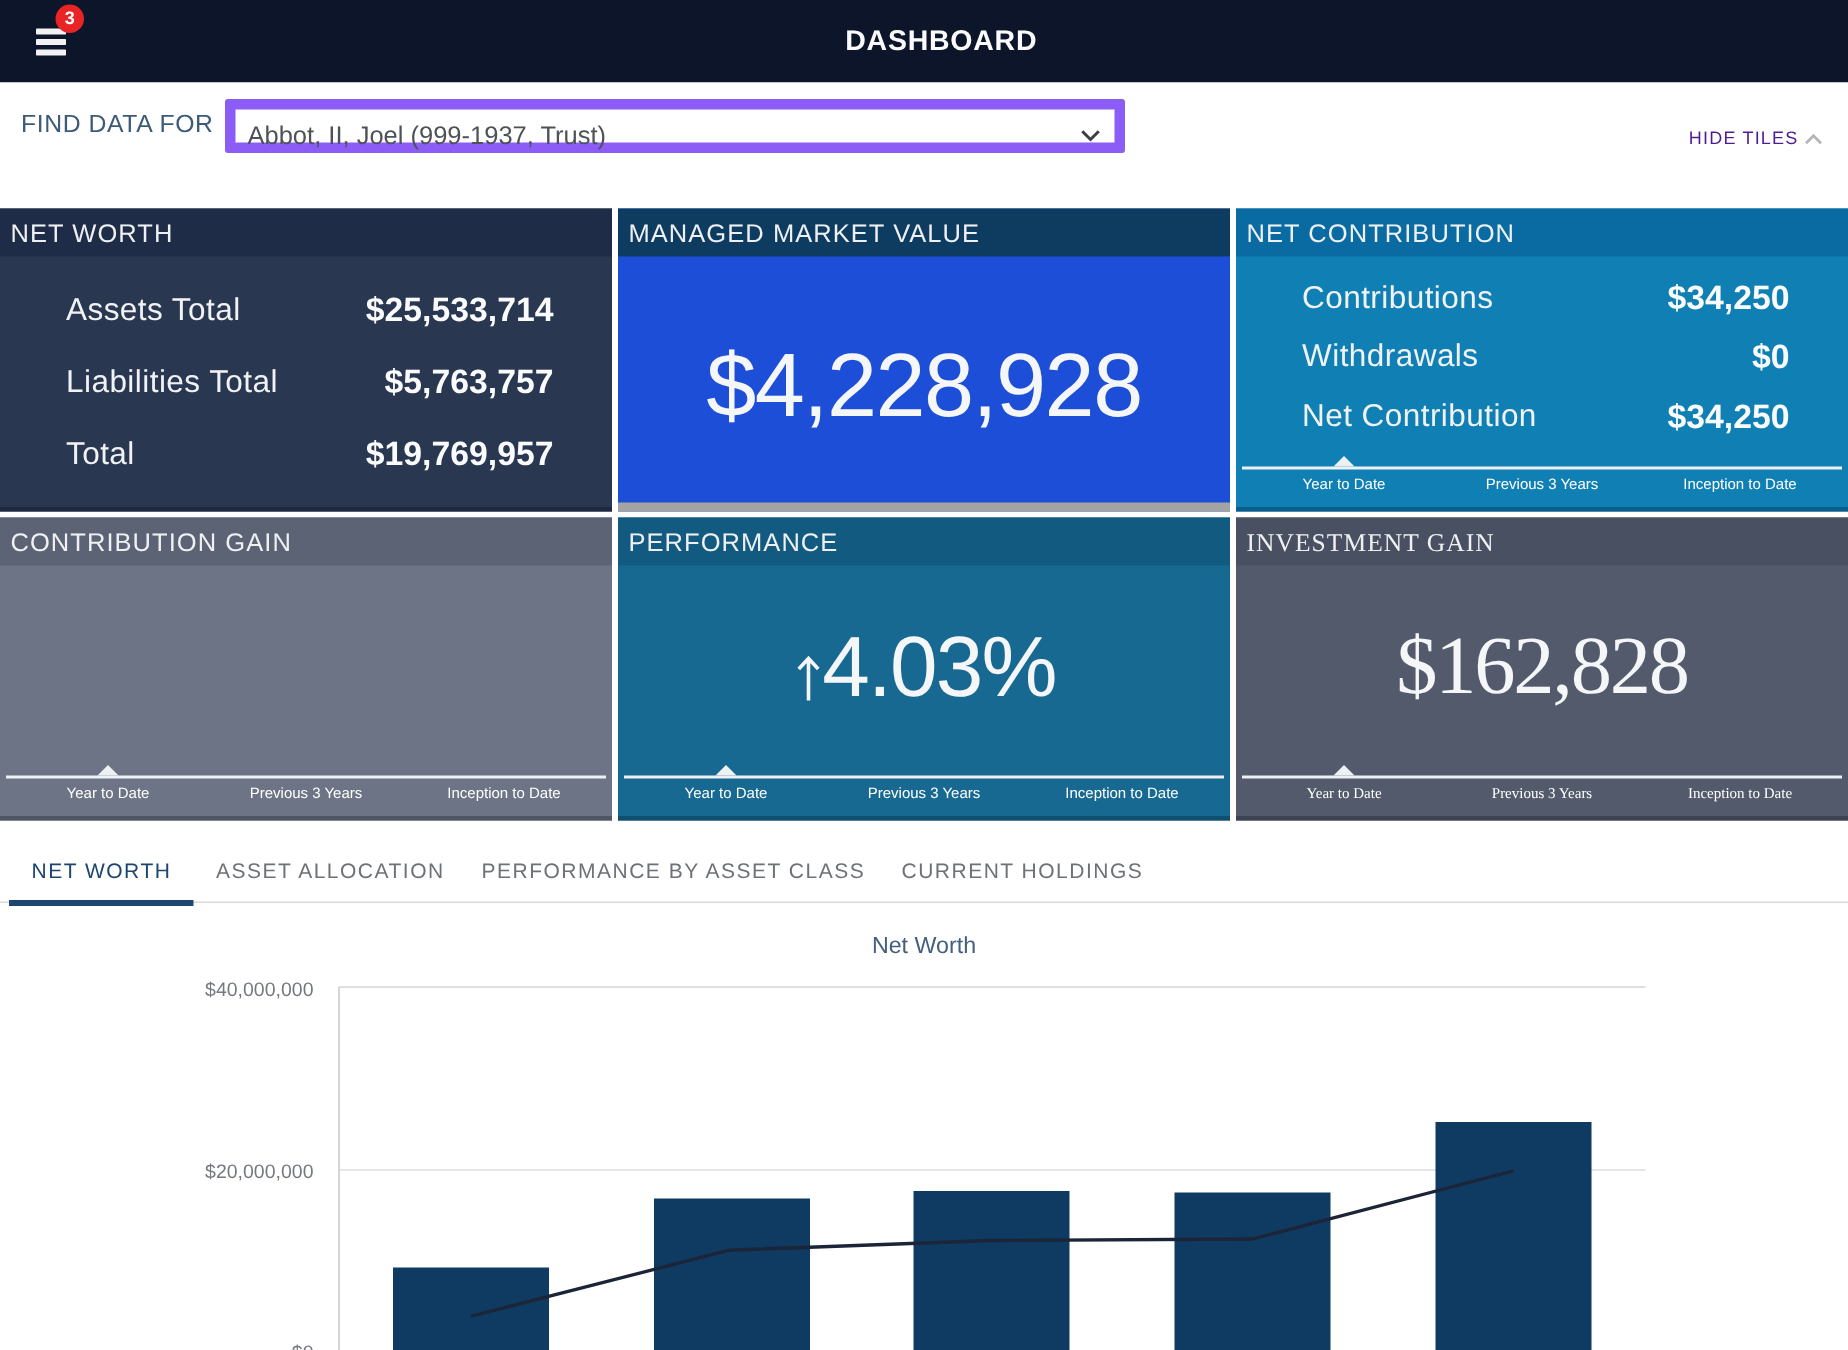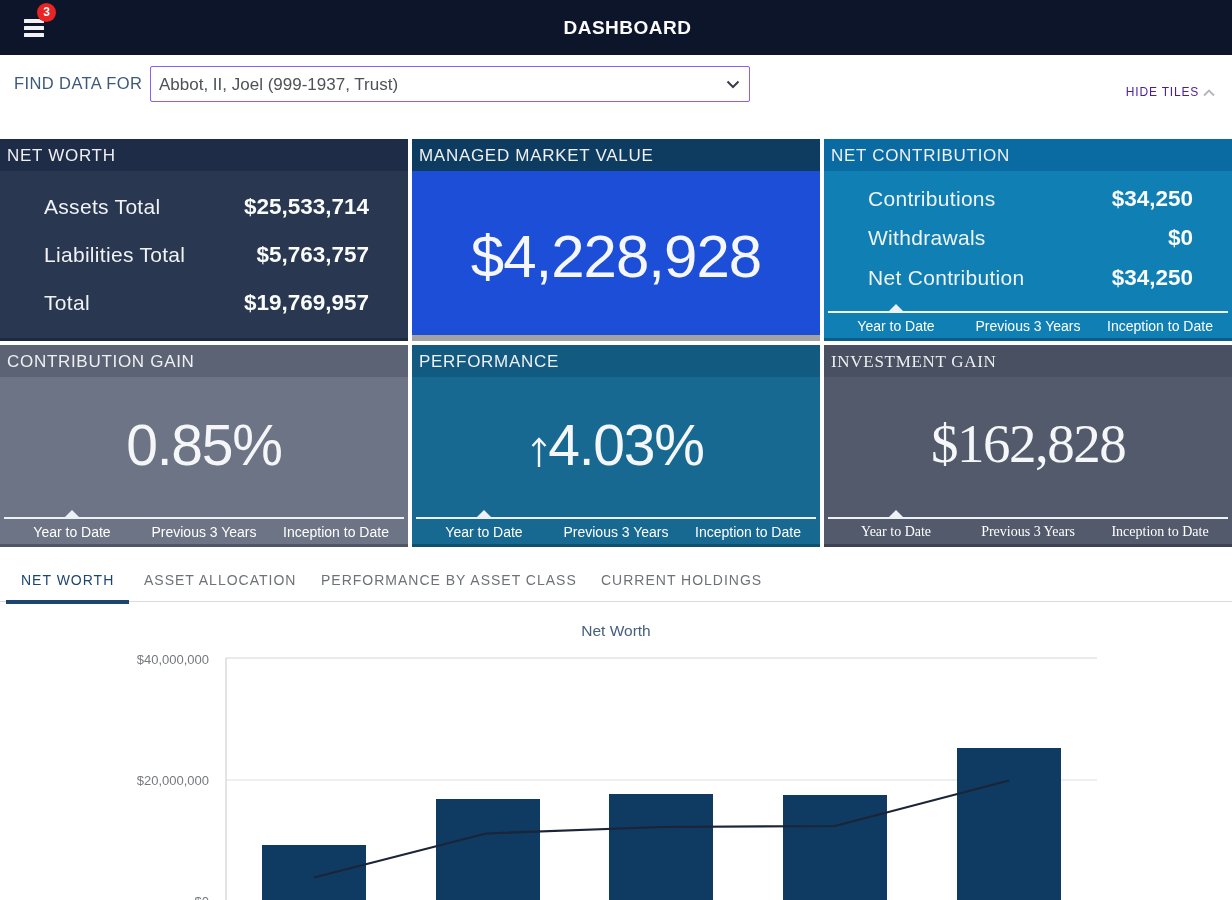--- a/index.html
+++ b/index.html
@@ -8,42 +8,42 @@
 .topbar { position:absolute; left:0; top:0; width:1232px; height:55px; background:#0d152b; }
 .title { position:absolute; left:0; top:0; width:1232px; text-align:center; line-height:55px;
   color:#fbfbfd; font-size:19px; font-weight:bold; letter-spacing:0.5px;padding-left:23px; }
 .burger { position:absolute; left:24px; top:19px; width:20px; height:18px; }
 .burger div { height:4px; background:#f2f2f4; border-radius:0.5px; margin-bottom:3px; }
 .badge { position:absolute; left:37px; top:3px; width:19px; height:19px; border-radius:50%;
   background:#e82424; color:#fff; font-size:12px; font-weight:bold; text-align:center; line-height:19px; }
 .findbar { position:absolute; left:0; top:55px; width:1232px; height:84px; background:#fff; }
 .fdf { position:absolute; left:14px; top:19px; font-size:16.5px; color:#3c5a7a; letter-spacing:0.4px; }
 .selbox { position:absolute; left:150px; top:11px; width:600px; height:36px;
-  border:1px solid #8b5cf6; border-radius:2px; background:#fff; }
+  border:7px solid #8b5cf6; border-radius:2px; background:#fff; }
 .selbox .txt { position:absolute; left:8px; top:8px; font-size:17px; color:#4e5257; }
 .selbox svg { position:absolute; right:9px; top:13px; }
 .hidetiles { position:absolute; right:21px; top:30px; font-size:12px; color:#4c1d95;
   letter-spacing:0.8px; }
 .hidetiles svg { position:relative; top:1px; left:4px; }
 
 .tile { position:absolute; width:408px; height:202px; }
 .th { height:32px; line-height:33px; padding-left:7px; color:#eef0f3; font-size:17px;
   letter-spacing:0.7px; white-space:nowrap; }
 .row { position:absolute; left:44px; right:39px; height:0; }
 .row .lab { position:absolute; left:0; top:50%; transform:translateY(-50%); font-size:21px;
   color:#f0f2f5; letter-spacing:0.3px; white-space:nowrap; }
 .row .val { position:absolute; right:0; top:50%; transform:translateY(-50%); font-size:22.5px;
   font-weight:bold; color:#fafbfc; white-space:nowrap; }
 .bignum { position:absolute; left:0; width:100%; text-align:center; color:#f4f6f8;
   font-size:55px; letter-spacing:-2px; }
 .ptabs { position:absolute; left:0; top:172px; width:100%; height:30px; }
 .ptabs .pline { position:absolute; left:4px; right:4px; top:0; height:2px; background:#eef1f4; }
 .ptabs .caret { position:absolute; top:-7px; width:0; height:0; border-left:7px solid transparent;
   border-right:7px solid transparent; border-bottom:7px solid #eef1f4; }
-.ptabs span { position:absolute; top:7px; transform:translateX(-50%); font-size:14px;
+.ptabs span { position:absolute; top:7px; transform:translateX(-50%); font-size:10px;
   color:#fff; white-space:nowrap; }
 
 .tabbar { position:absolute; left:0; top:548px; width:1232px; height:54px;
   border-bottom:1px solid #d8dadd; background:#fff; }
 .tabbar .tab { position:absolute; top:0; height:56px; line-height:64px; font-size:14px;
   letter-spacing:1px; color:#6e7277; }
 .tabbar .tab.active { color:#1c4670; border-bottom:4px solid #1c4670; }
 .charttitle { position:absolute; left:0; top:622px; width:1232px; text-align:center;
   font-size:15.5px; color:#44607e; }
 </style>
@@ -110,21 +110,20 @@
     <div class="pline"></div>
     <div class="caret" style="left:65px;"></div>
     <span style="left:72px;">Year to Date</span>
     <span style="left:204px;">Previous 3 Years</span>
     <span style="left:336px;">Inception to Date</span>
   </div>
 </div>
 
 <div class="tile" style="left:0; top:345px; background:#6d7486; border-bottom:3px solid #4f5665;">
   <div class="th" style="background:#5c6374;">CONTRIBUTION GAIN</div>
-  <div class="bignum" style="top:67px; font-size:57px; letter-spacing:-1.2px;">0.85%</div>
   <div class="ptabs">
     <div class="pline"></div>
     <div class="caret" style="left:65px;"></div>
     <span style="left:72px;">Year to Date</span>
     <span style="left:204px;">Previous 3 Years</span>
     <span style="left:336px;">Inception to Date</span>
   </div>
 </div>
 
 <div class="tile" style="left:412px; top:345px; background:#176992; border-bottom:3px solid #10506e;">

